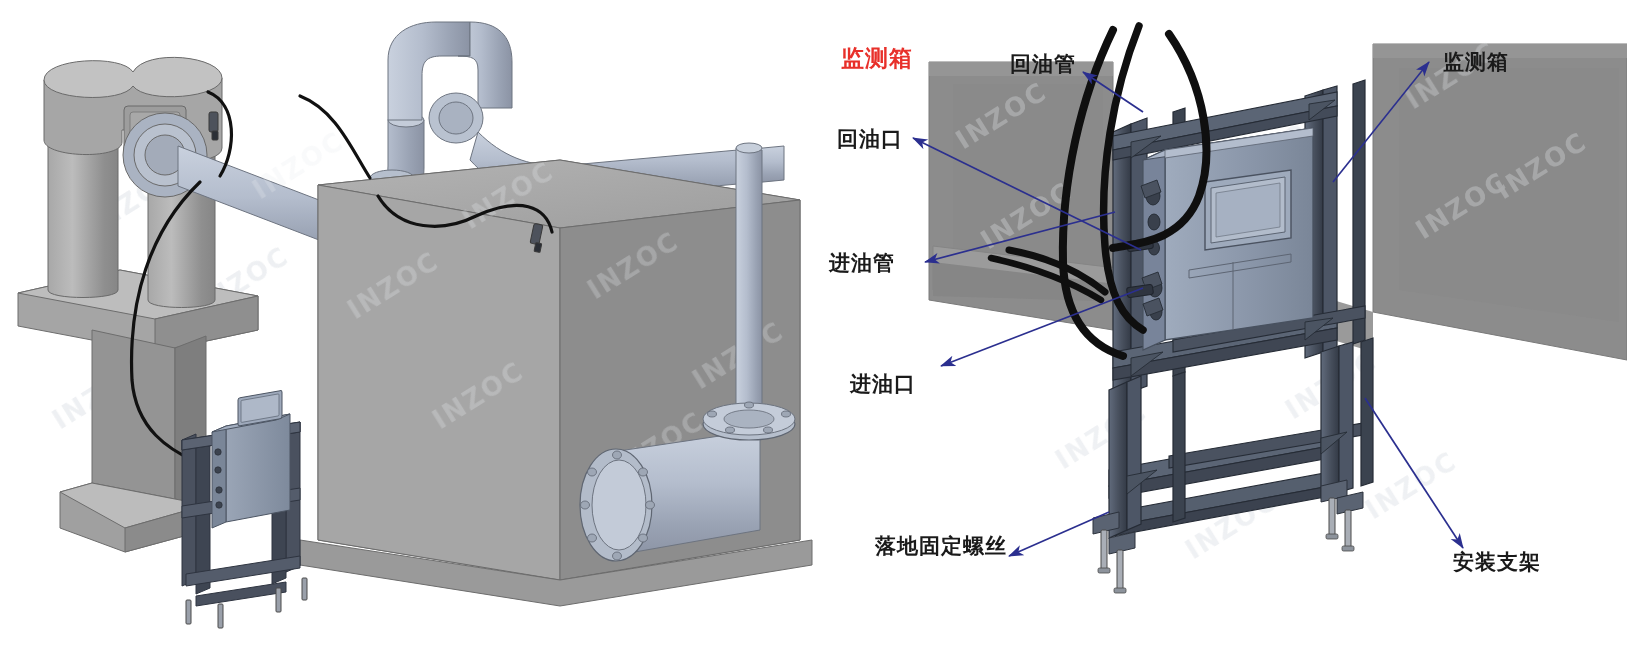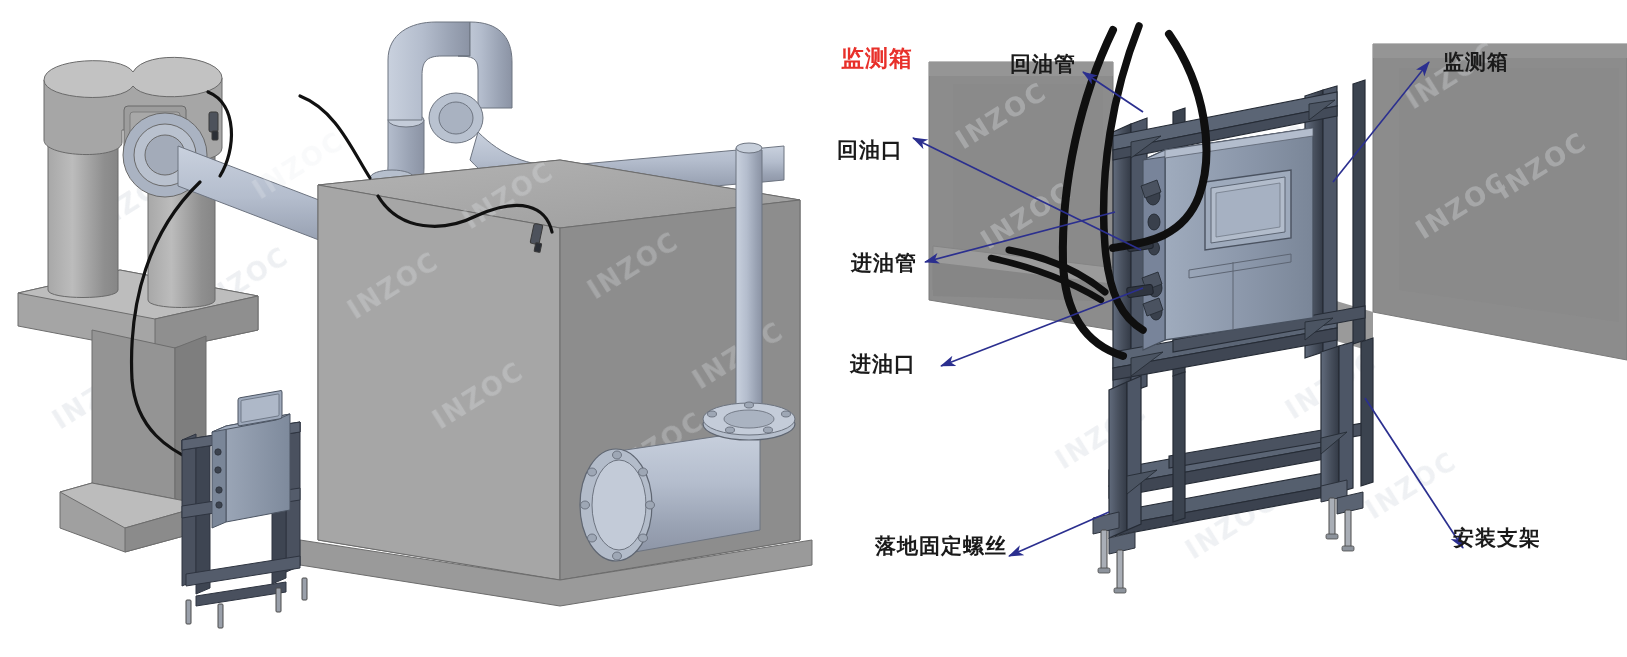--- a/index.html
+++ b/index.html
@@ -443,22 +443,22 @@
     <line x1="552" y1="398" x2="650" y2="548"></line>
   </g>
 </svg>
 
   <div class="lbl red" style="left:28px;top:43px;">监测箱</div>
 
   <div class="lbl" style="left:197px;top:50px;">回油管</div>
 
   <div class="lbl" style="left:630px;top:48px;">监测箱</div>
 
-  <div class="lbl" style="left:24px;top:136px;">回油口</div>
-
-  <div class="lbl" style="left:38px;top:249px;">进油管</div>
-
-  <div class="lbl" style="left:37px;top:350px;">进油口</div>
+  <div class="lbl" style="left:24px;top:125px;">回油口</div>
+
+  <div class="lbl" style="left:16px;top:249px;">进油管</div>
+
+  <div class="lbl" style="left:37px;top:370px;">进油口</div>
 
   <div class="lbl" style="left:62px;top:532px;">落地固定螺丝</div>
 
-  <div class="lbl" style="left:640px;top:524px;">安装支架</div>
+  <div class="lbl" style="left:640px;top:548px;">安装支架</div>
 </div>
 
 </body></html>

